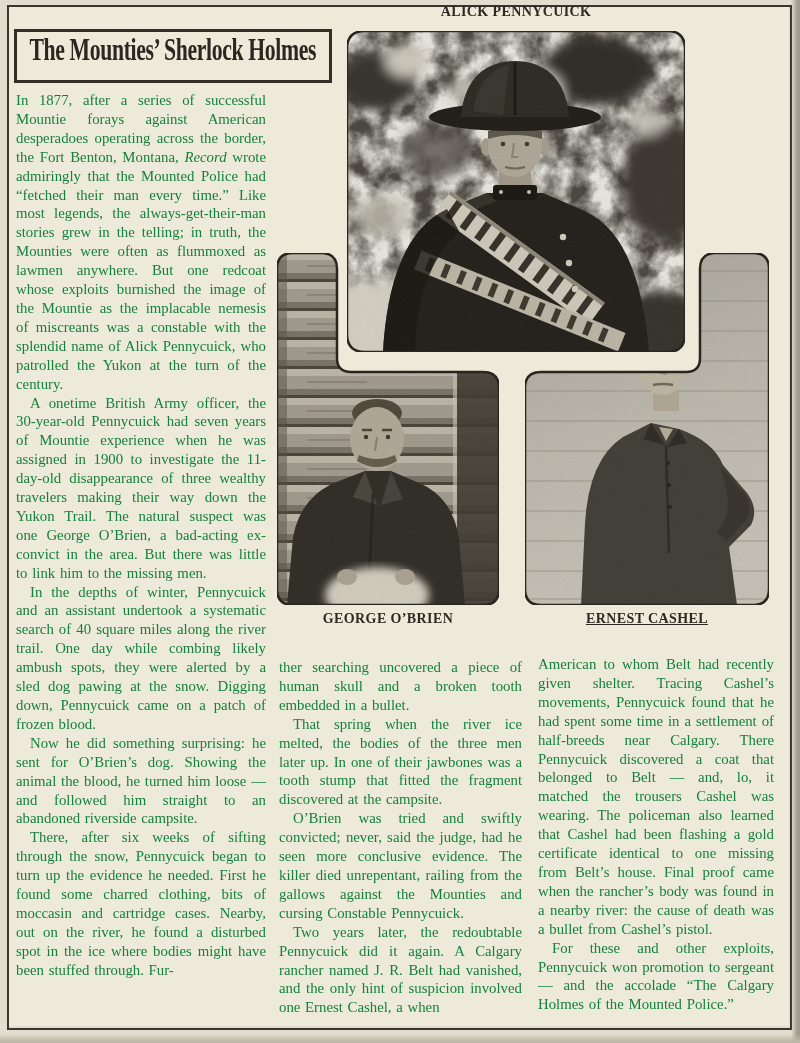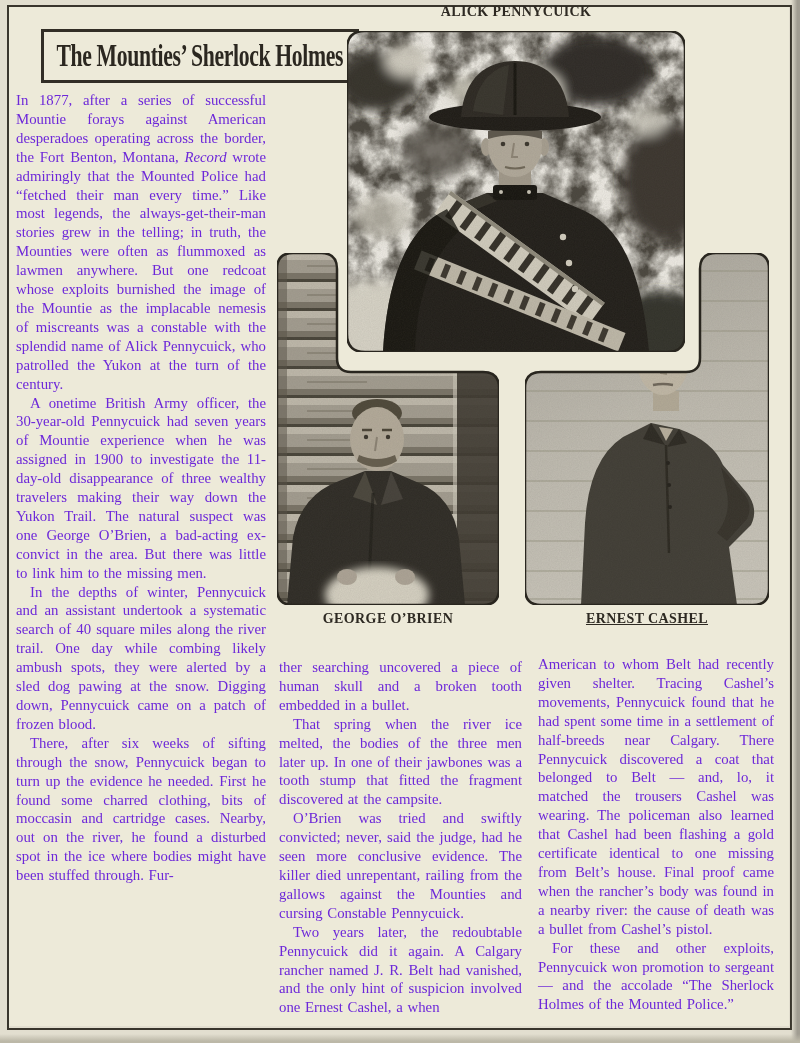--- a/index.html
+++ b/index.html
@@ -5,35 +5,35 @@
   html,body{margin:0;padding:0;}
   body{width:800px;height:1043px;background:#dcd8c8;font-family:"Liberation Serif","DejaVu Serif",serif;}
   .page{position:relative;width:800px;height:1043px;overflow:hidden;background:#e2decf;}
   .inner-bg{position:absolute;left:9px;top:7px;width:780px;height:1019px;background:#edead9;}
   .frame{position:absolute;left:7px;top:5px;width:781px;height:1021px;border:2px solid #39352c;}
   .edge-right{position:absolute;right:0;top:0;width:9px;height:1043px;
     background:linear-gradient(to right, rgba(170,166,155,0), #a19d92 70%);}
   .edge-bottom{position:absolute;left:0;bottom:0;width:800px;height:9px;
     background:linear-gradient(to bottom, rgba(190,186,170,0), #bcb8a8 80%);}
   .title-box{position:absolute;left:14px;top:29px;width:312px;height:48px;
-    border:3px solid #322e26;display:flex;align-items:center;justify-content:center;margin-left:27px;}
+    border:3px solid #322e26;display:flex;justify-content:center;}
   .title-box h1{margin:0;font-size:31px;font-weight:700;color:#2b2720;white-space:nowrap;
     letter-spacing:-0.5px;transform:scaleX(0.70);transform-origin:center;}
   .caption{position:absolute;font-weight:700;font-size:14px;letter-spacing:0.4px;
     color:#2e2a23;text-align:center;white-space:nowrap;}
   .cap-top{left:347px;top:4px;width:338px;}
   .cap-obrien{left:277px;top:611px;width:222px;}
   .cap-cashel{left:525px;top:611px;width:244px;text-decoration:underline;}
   figure{margin:0;}
   .photo{position:absolute;}
   .photo svg{display:block;}
   .ph-penny{left:347px;top:31px;width:338px;height:321px;}
   .ph-obrien{left:277px;top:253px;width:222px;height:352px;}
   .ph-cashel{left:525px;top:253px;width:244px;height:352px;}
-  .col{position:absolute;text-align:justify;color:#6d28d9;font-size:14.8px;line-height:18.9px;word-spacing:1px;}
+  .col{position:absolute;text-align:justify;color:#15803d;font-size:14.8px;line-height:18.9px;word-spacing:1px;}
   .col p{margin:0;text-indent:14px;}
   .col p.noindent{text-indent:0;}
   .col1{left:16px;top:91px;width:250px;}
   .col2{left:279px;top:634px;width:243px;margin-top:24px;}
   .col3{left:538px;top:655px;width:236px;}
 </style>
 </head>
 <body>
 
 <div class="page">
@@ -240,30 +240,31 @@
     </svg>
   </figure>
 
   <div class="caption cap-obrien">GEORGE O’BRIEN</div>
   <div class="caption cap-cashel">ERNEST CASHEL</div>
 
   <div class="col col1">
     <p class="noindent"><span>In 1877, after a series of successful Mountie forays against American desperadoes operating across the border, the Fort Benton, Montana, </span><i>Record</i><span> wrote admiringly that the Mounted Police had “fetched their man every time.” Like most legends, the always-get-their-man stories grew in the telling; in truth, the Mounties were often as flummoxed as lawmen anywhere. But one redcoat whose exploits burnished the image of the Mountie as the implacable nemesis of miscreants was a constable with the splendid name of Alick Pennycuick, who patrolled the Yukon at the turn of the century.</span></p>
     <p>A onetime British Army officer, the 30-year-old Pennycuick had seven years of Mountie experience when he was assigned in 1900 to investigate the 11-day-old disappearance of three wealthy travelers making their way down the Yukon Trail. The natural suspect was one George O’Brien, a bad-acting ex-convict in the area. But there was little to link him to the missing men.</p>
     <p>In the depths of winter, Pennycuick and an assistant undertook a systematic search of 40 square miles along the river trail. One day while combing likely ambush spots, they were alerted by a sled dog pawing at the snow. Digging down, Pennycuick came on a patch of frozen blood.</p>
+    <p>Now he did something surprising: he sent for O’Brien’s dog. Showing the animal the blood, he turned him loose — and followed him straight to an abandoned riverside campsite.</p>
     <p>There, after six weeks of sifting through the snow, Pennycuick began to turn up the evidence he needed. First he found some charred clothing, bits of moccasin and cartridge cases. Nearby, out on the river, he found a disturbed spot in the ice where bodies might have been stuffed through. Fur-</p>
   </div>
 
   <div class="col col2">
     <p class="noindent">ther searching uncovered a piece of human skull and a broken tooth embedded in a bullet.</p>
     <p>That spring when the river ice melted, the bodies of the three men later up. In one of their jawbones was a tooth stump that fitted the fragment discovered at the campsite.</p>
     <p>O’Brien was tried and swiftly convicted; never, said the judge, had he seen more conclusive evidence. The killer died unrepentant, railing from the gallows against the Mounties and cursing Constable Pennycuick.</p>
     <p>Two years later, the redoubtable Pennycuick did it again. A Calgary rancher named J. R. Belt had vanished, and the only hint of suspicion involved one Ernest Cashel, a when</p>
   </div>
 
   <div class="col col3">
     <p class="noindent">American to whom Belt had recently given shelter. Tracing Cashel’s movements, Pennycuick found that he had spent some time in a settlement of half-breeds near Calgary. There Pennycuick discovered a coat that belonged to Belt — and, lo, it matched the trousers Cashel was wearing. The policeman also learned that Cashel had been flashing a gold certificate identical to one missing from Belt’s house. Final proof came when the rancher’s body was found in a nearby river: the cause of death was a bullet from Cashel’s pistol.</p>
-    <p>For these and other exploits, Pennycuick won promotion to sergeant — and the accolade “The Sherlock Holmes of the Mounted Police.”</p>
+    <p>For these and other exploits, Pennycuick won promotion to sergeant — and the accolade “The Calgary Holmes of the Mounted Police.”</p>
   </div>
 
   <div class="edge-right"></div>
   <div class="edge-bottom"></div>
 </div>
 
 </body></html>

